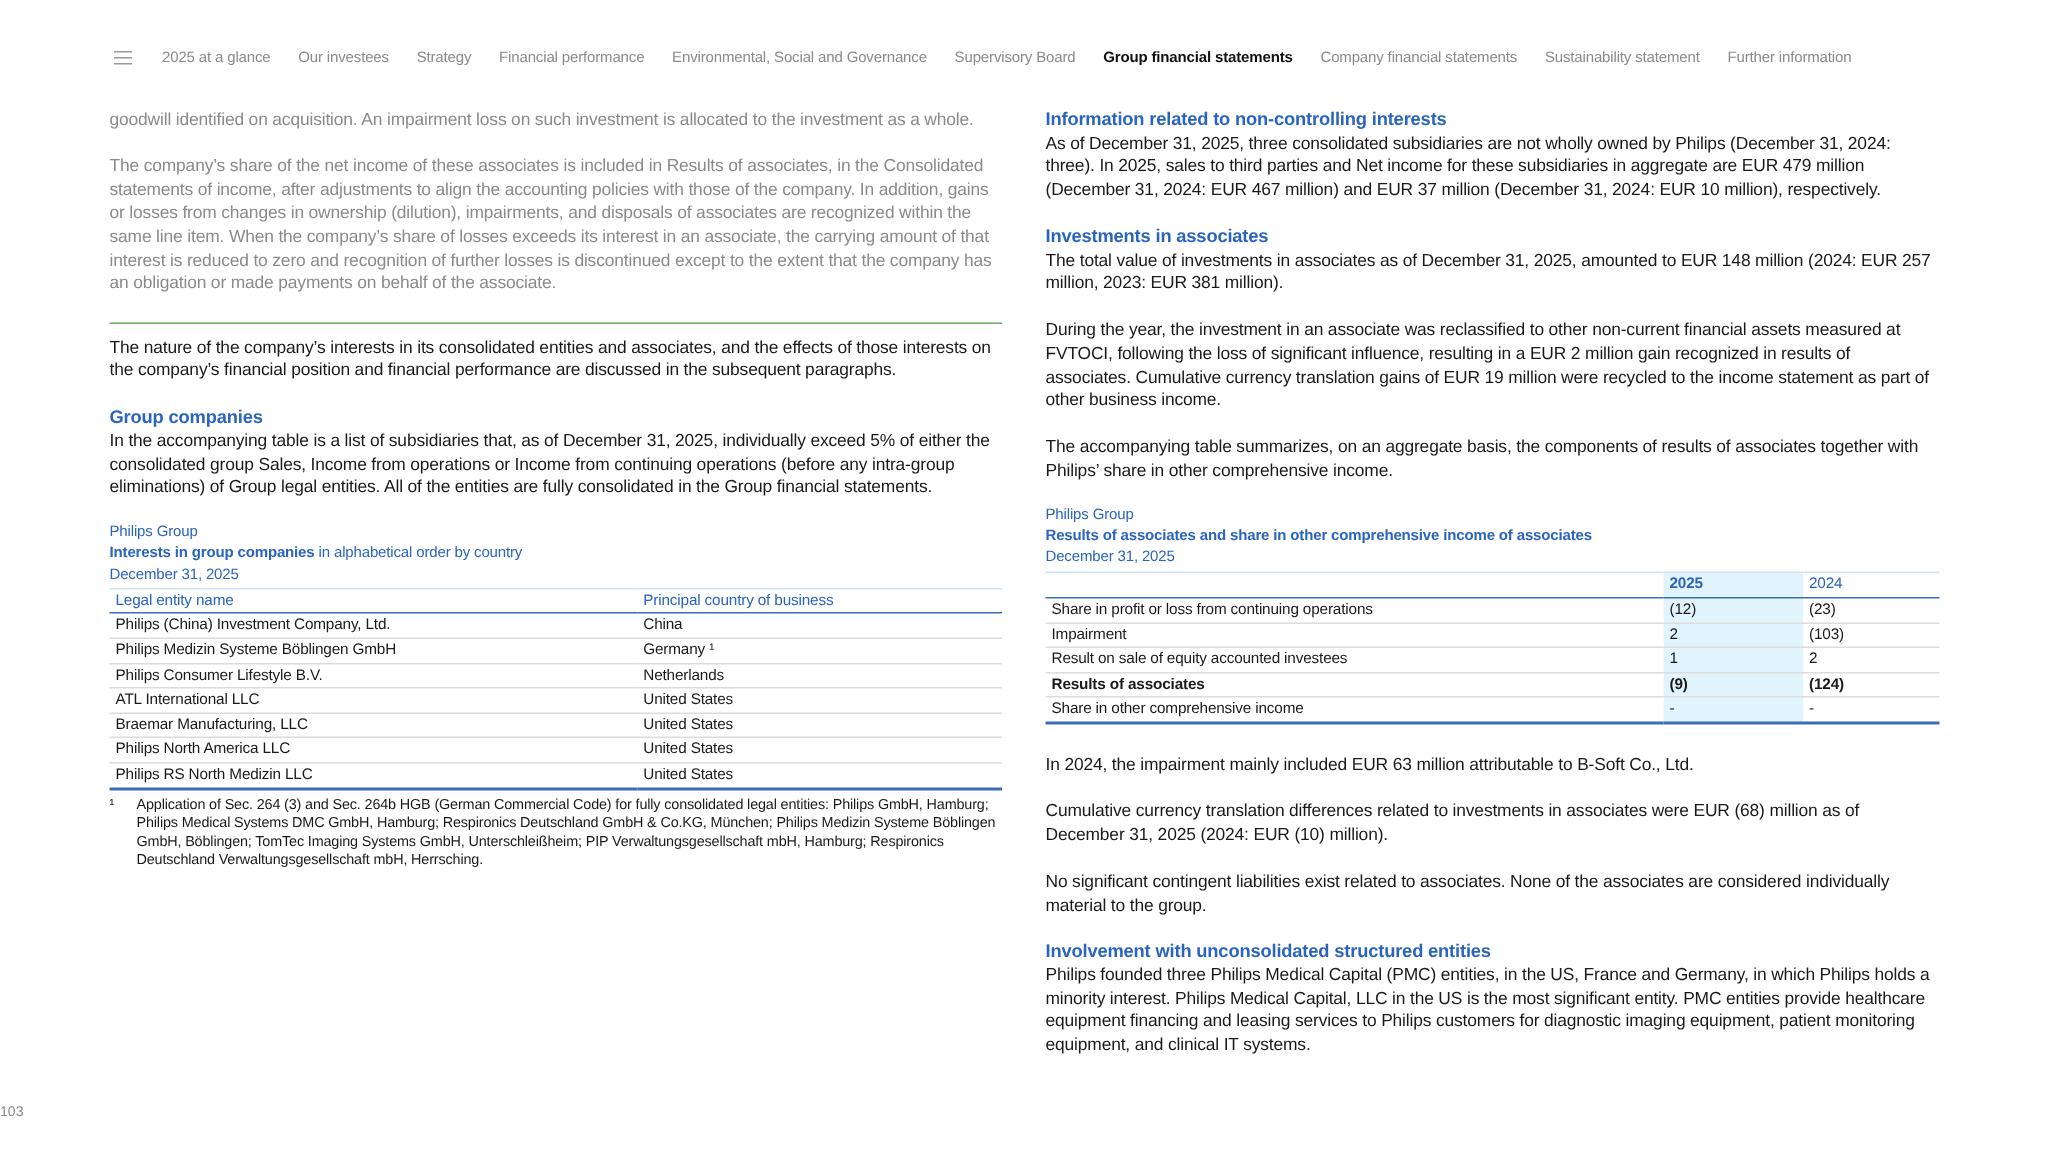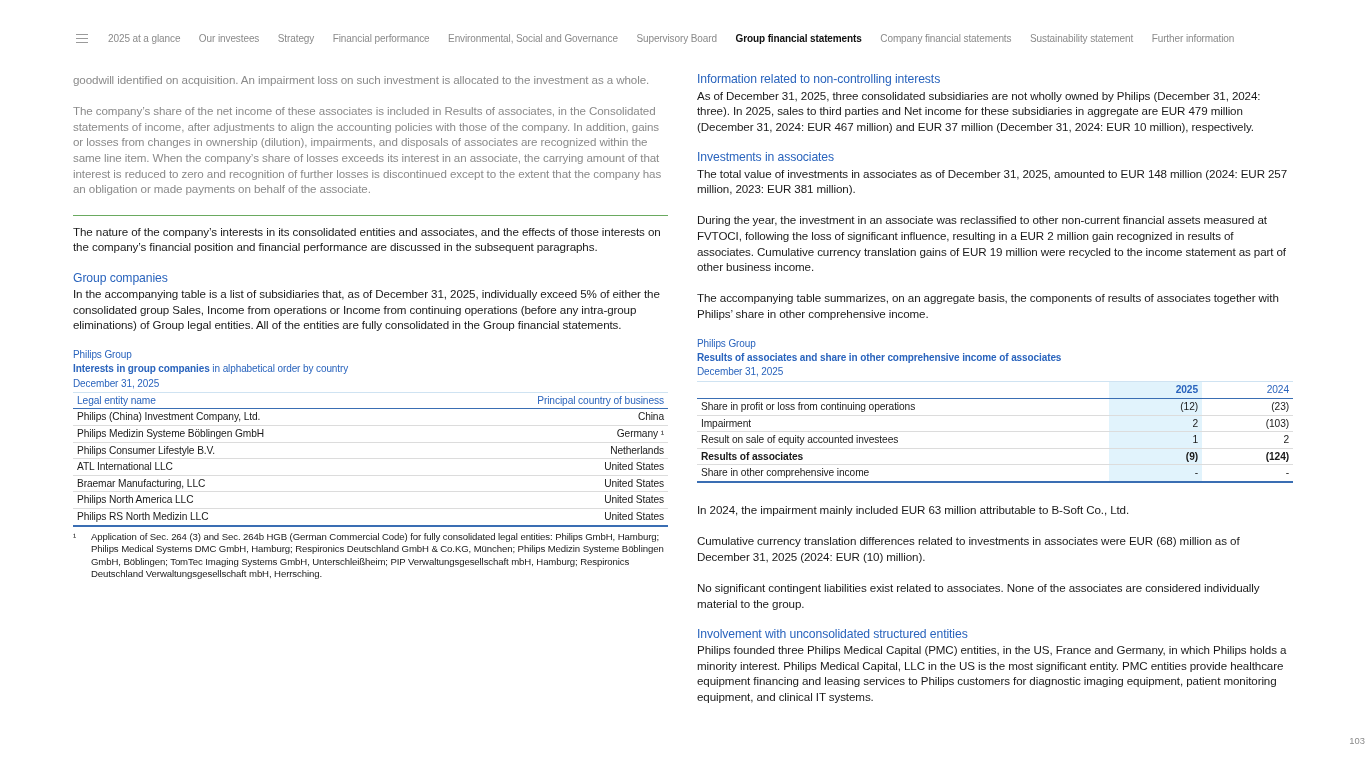--- a/index.html
+++ b/index.html
@@ -12,47 +12,47 @@
   .nav-item { margin-right: 18.5px; cursor: pointer; letter-spacing: -0.1px; }
   .nav-item.active { color: #111; font-weight: bold; }
 
   .col { position: absolute; top: 72px; font-size: 11.6px; line-height: 15.6px; letter-spacing: -0.1px; }
   .col-left { left: 73px; width: 595px; }
   .col-right { left: 697px; width: 596px; }
 
   .grey { color: #8a8a8a; }
   p { margin: 0; }
   .gap { margin-top: 15.6px; }
-  h3 { color: #2a64bd; font-size: 12.2px; font-weight: normal; line-height: 15.6px; }
+  h3 { color: #2a64bd; font-size: 12.2px; font-weight: bold; line-height: 15.6px; }
   .divider { height: 1px; background: #6aaa60; margin: 18px 0 8px 0; }
 
   .tbl-caption { font-size: 10px; line-height: 14.3px; color: #2a64bd; }
   .tbl-caption b { font-weight: bold; }
 
   table { border-collapse: collapse; width: 100%; font-size: 10.2px; }
   td, th { height: 15.5px; padding: 0 4px; font-weight: normal; text-align: left; white-space: nowrap; }
   .t1 { margin-top: 1px; border-top: 1px solid #cfe3f2; border-bottom: 2px solid #3a6eb3; }
   .t1 thead th { color: #2a64bd; border-bottom: 1px solid #3a6eb3; }
   .t1 tbody td { border-bottom: 1px solid #dcdcdc; }
   .t1 tbody tr:last-child td { border-bottom: none; }
-  .r { text-align: right; }
+  .r { text-align: left; }
 
   .footnote { display: flex; font-size: 9.6px; line-height: 12.6px; margin-top: 4px; }
   .footnote .mark { width: 18px; flex: none; }
 
   .t2 { margin-top: 2px; border-top: 1px solid #cfe3f2; border-bottom: 2px solid #3a6eb3; }
   .t2 thead th { color: #2a64bd; border-bottom: 1px solid #3a6eb3; }
   .t2 tbody td { border-bottom: 1px solid #dcdcdc; }
   .t2 tbody tr.total td { font-weight: bold; border-top: 1px solid #333; }
   .t2 tbody tr:last-child td { border-bottom: none; }
   .t2 .hl { background: #e1f3fc; }
   .t2 .c1 { width: 412px; }
   .t2 .c2 { width: 93px; }
 
-  .page-number { position: absolute; top: 735px; left: 0; width: 1365px; text-align: right; font-size: 9.4px; color: #8a8a8a; }
+  .page-number { position: absolute; top: 735px; left: 0; width: 1365px; text-align: left; font-size: 9.4px; color: #8a8a8a; }
 </style>
 </head>
 <body>
 
 <nav class="topnav">
   <div class="menu-icon">
       <span></span>
       <span></span>
       <span></span>
     </div>

